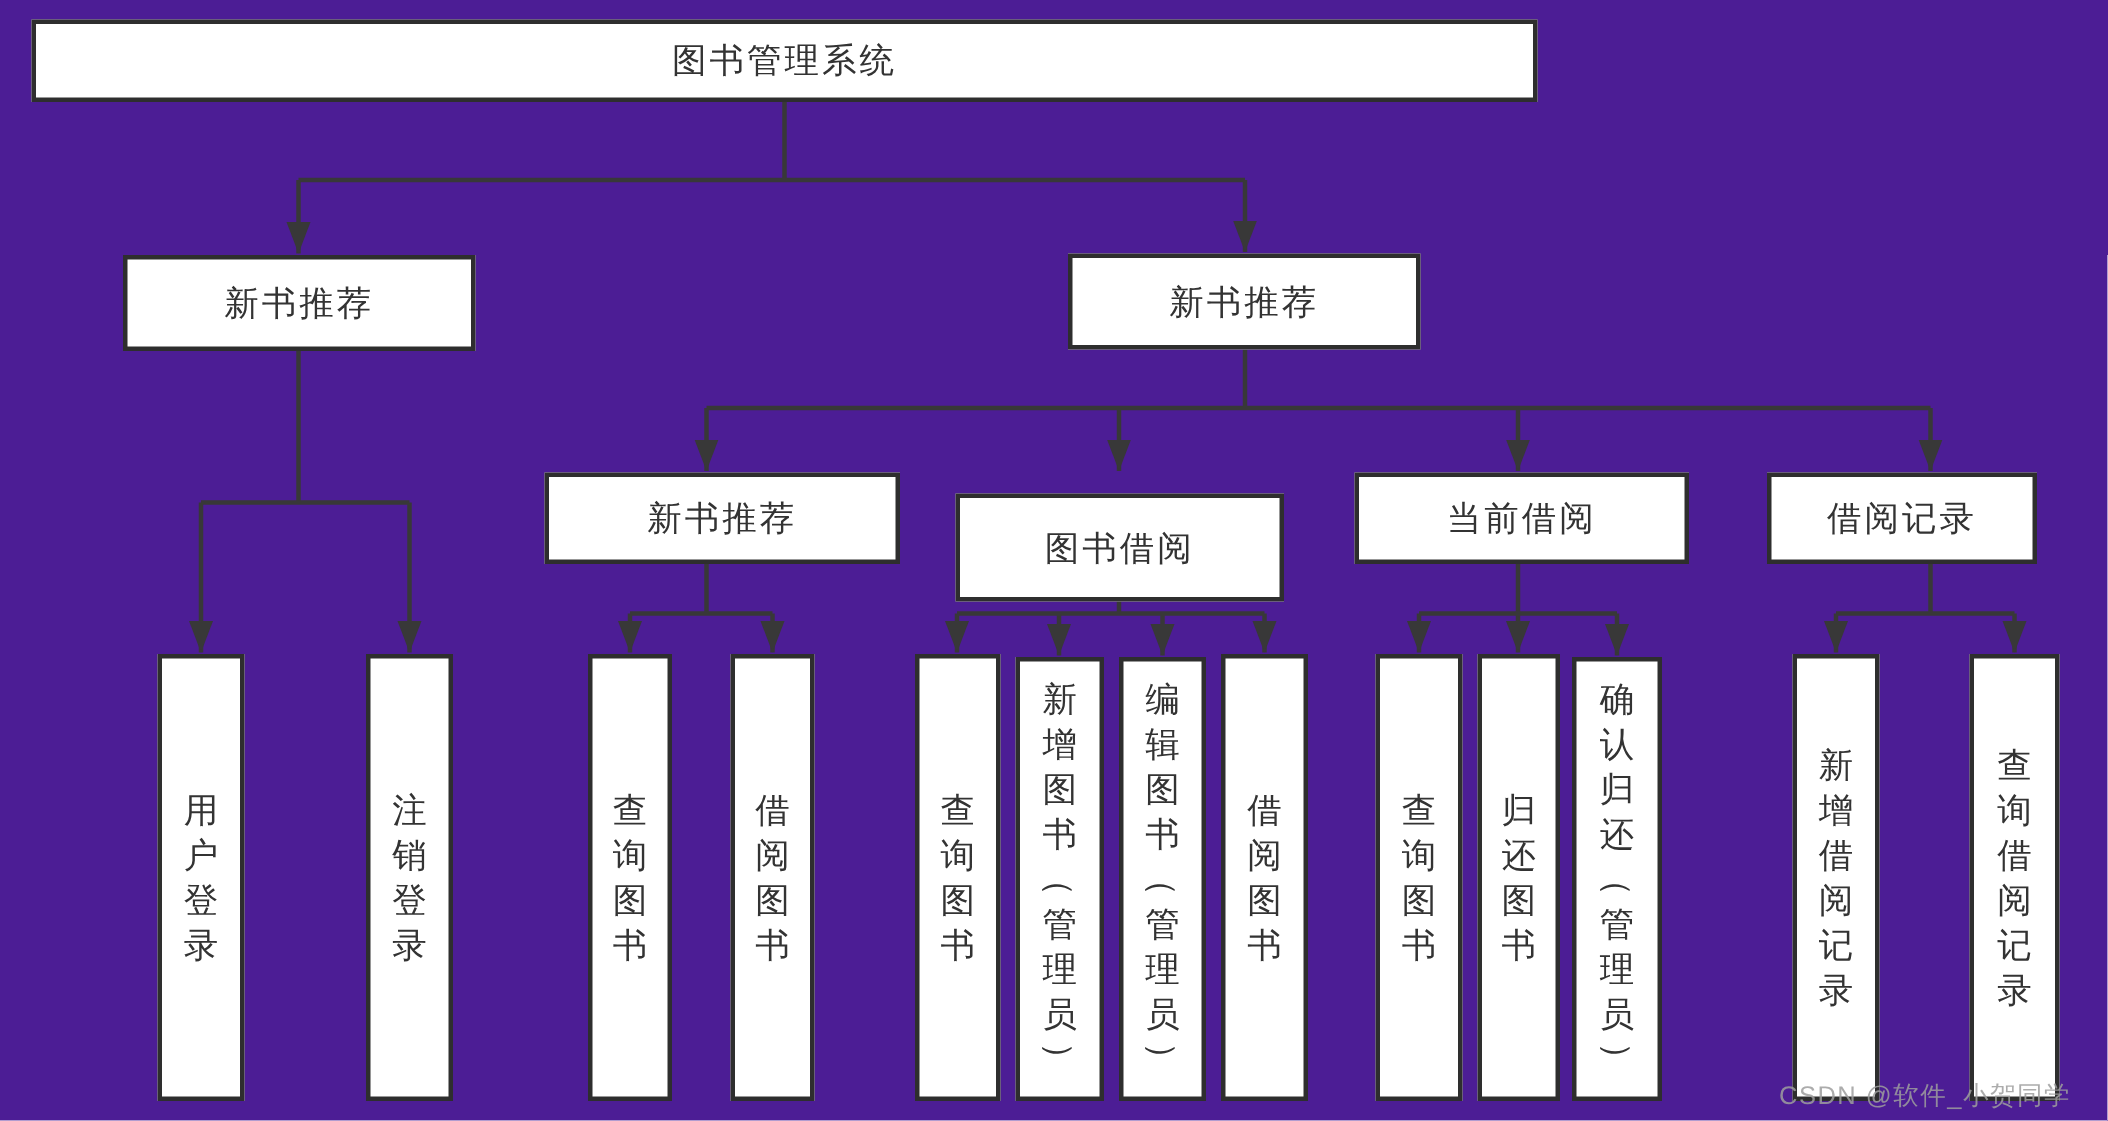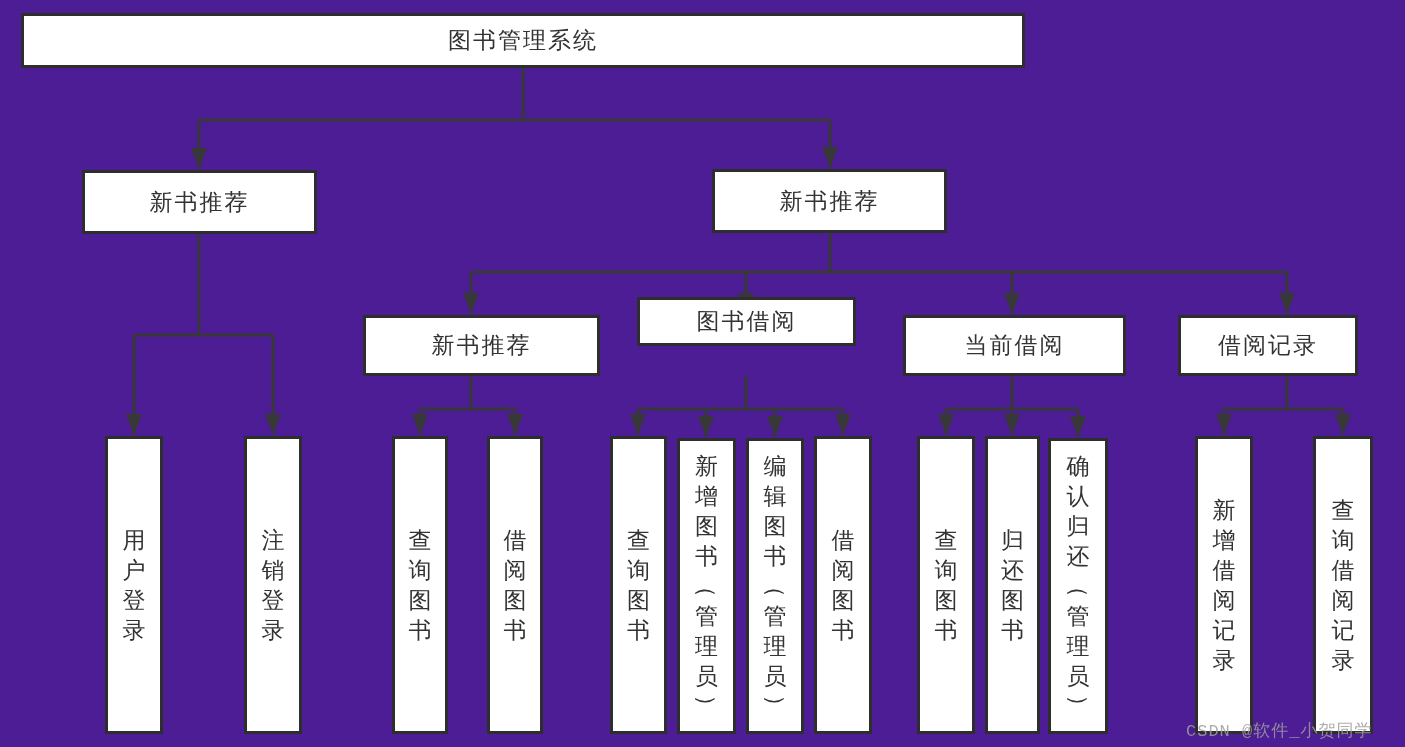--- a/index.html
+++ b/index.html
@@ -49,21 +49,20 @@
   .watermark{
     position:absolute;
     left:1186px;
     top:719px;
     font-size:17px;
     color:var(--watermark);
     opacity:0.85;
     letter-spacing:1px;
     white-space:nowrap;
     z-index:5;
-    font-family:Liberation Mono, monospace;
   }
 </style>
 </head>
 <body>
 
 <div class="stage">
 
   <svg width="1405" height="747" viewBox="0 0 1405 747">
     <defs>
       <marker id="arw" markerUnits="userSpaceOnUse" markerWidth="22" markerHeight="18" refX="21" refY="8" orient="auto">
@@ -113,21 +112,21 @@
       <line x1="1343" y1="409" x2="1343" y2="435" marker-end="url(#arw)"></line>
     </g>
   </svg>
 
   <div class="node" style="left:21px;top:13px;width:1004px;height:55px">图书管理系统</div>
 
   <div class="node" style="left:82px;top:170px;width:235px;height:64px">新书推荐</div>
   <div class="node" style="left:712px;top:169px;width:235px;height:64px">新书推荐</div>
 
   <div class="node" style="left:363px;top:315px;width:237px;height:61px">新书推荐</div>
-  <div class="node" style="left:637px;top:297px;width:219px;height:49px">图书借阅</div>
+  <div class="node" style="left:637px;top:329px;width:219px;height:72px">图书借阅</div>
   <div class="node" style="left:903px;top:315px;width:223px;height:61px">当前借阅</div>
   <div class="node" style="left:1178px;top:315px;width:180px;height:61px">借阅记录</div>
 
   <div class="node vnode" style="left:105px;top:436px;width:58px;height:298px">
       <span>用</span>
       <span>户</span>
       <span>登</span>
       <span>录</span>
     </div>
   <div class="node vnode" style="left:244px;top:436px;width:58px;height:298px">

